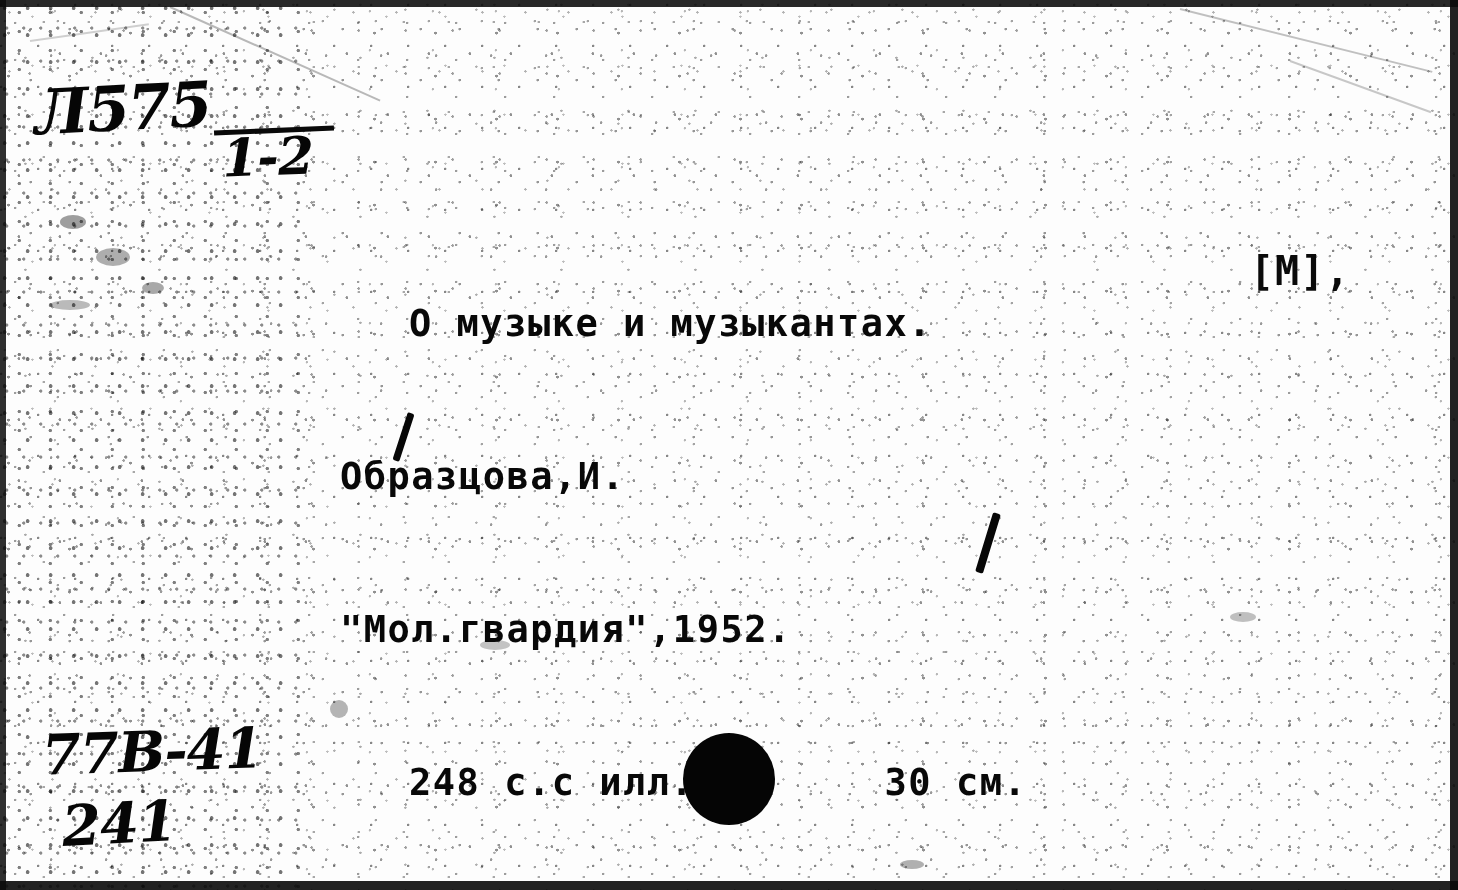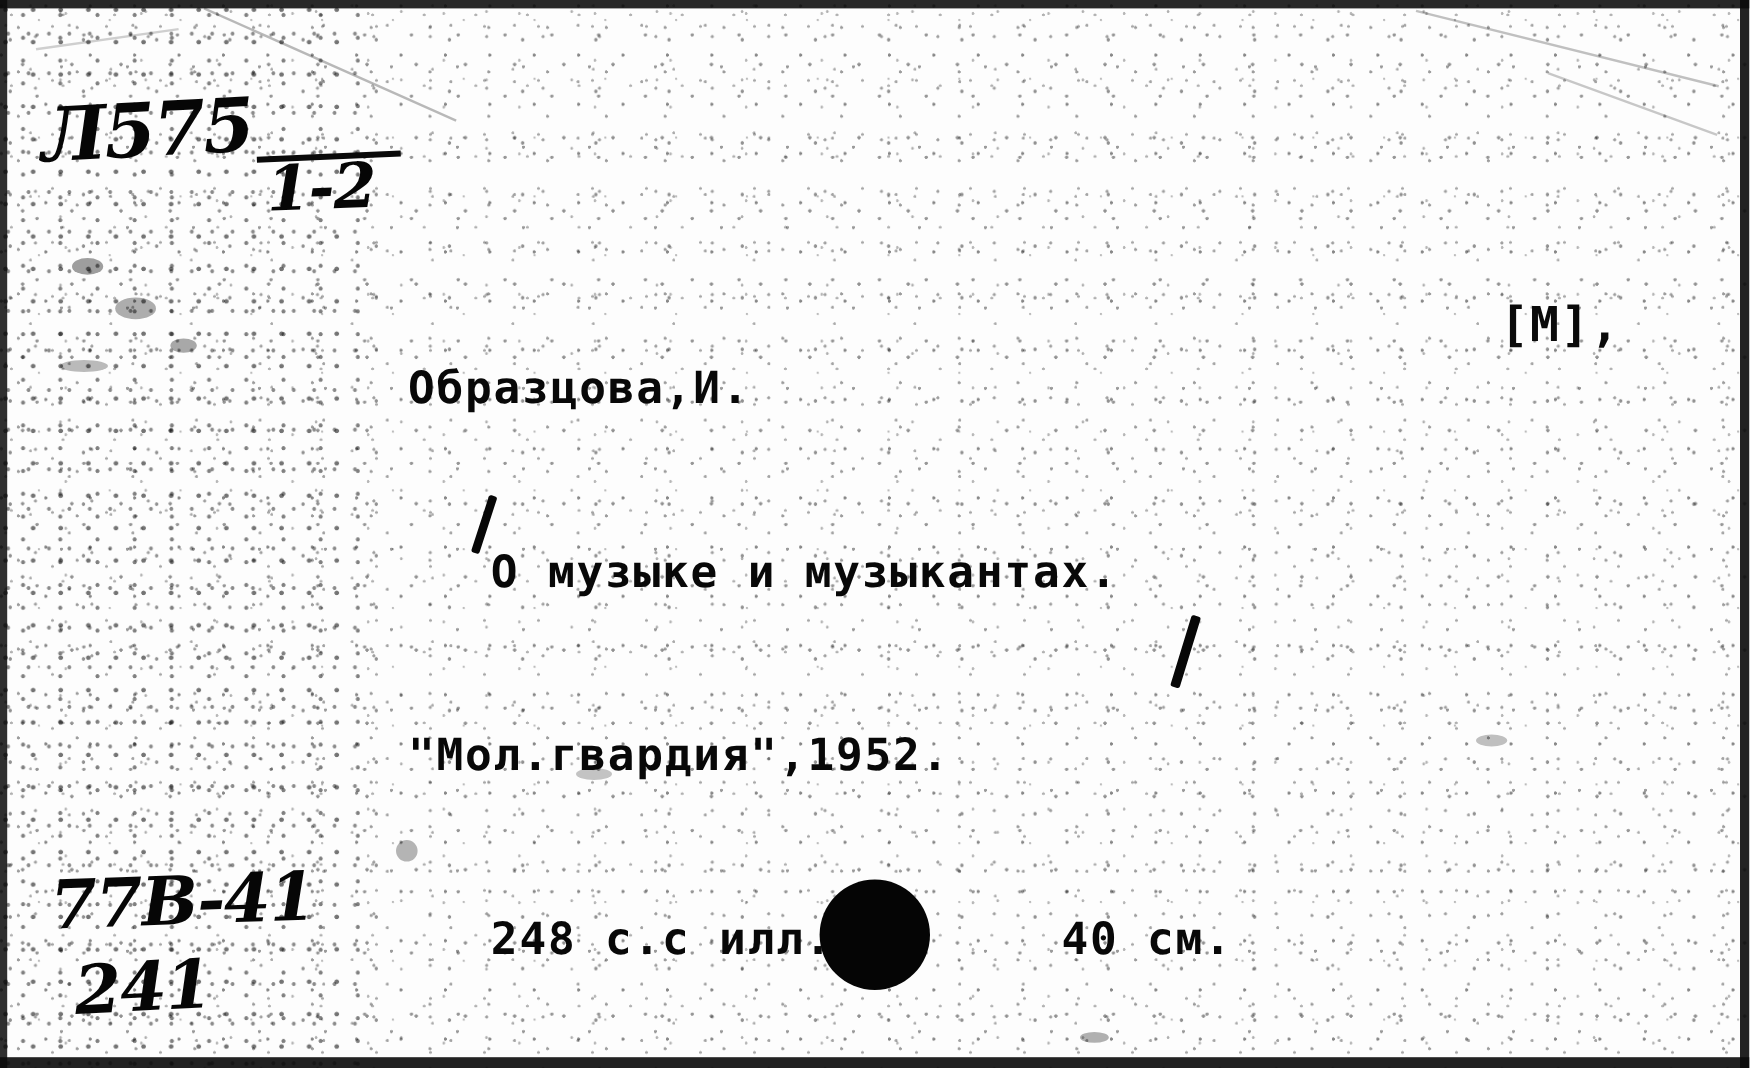--- a/index.html
+++ b/index.html
@@ -205,24 +205,24 @@
   <div class="scratch" style="left:170px; top:6px;  width:230px; height:2px; transform:rotate(24deg); opacity:.45;"></div>
   <div class="scratch" style="left:1180px;top:8px;  width:260px; height:2px; transform:rotate(14deg); opacity:.4;"></div>
   <div class="scratch" style="left:1290px;top:60px; width:150px; height:2px; transform:rotate(20deg); opacity:.35;"></div>
   <div class="scratch" style="left:30px;  top:40px; width:120px; height:2px; transform:rotate(-8deg); opacity:.3;"></div>
 
   <div class="handwriting hw-shelf-top">Л575</div>
   <div class="hw-rule"></div>
   <div class="handwriting hw-shelf-sub">1-2</div>
 
   <div class="typed-block">
+    <div class="typed-line indent-1">О музыке и музыкантах.</div>
     <div class="typed-line">Образцова,И.</div>
-    <div class="typed-line indent-1">О музыке и музыкантах.</div>
     <div class="typed-line">"Мол.гвардия",1952.</div>
-    <div class="typed-line indent-1"><span>248 с.с илл.</span><span>        </span><span>40 см.</span></div>
+    <div class="typed-line indent-1"><span>248 с.с илл.</span><span>        </span><span>30 см.</span></div>
     
     
     
   </div>
 
   <div class="bracket-m">[М],</div>
 
   <div class="pen-slash slash-a"></div>
   <div class="pen-slash slash-b"></div>
 

